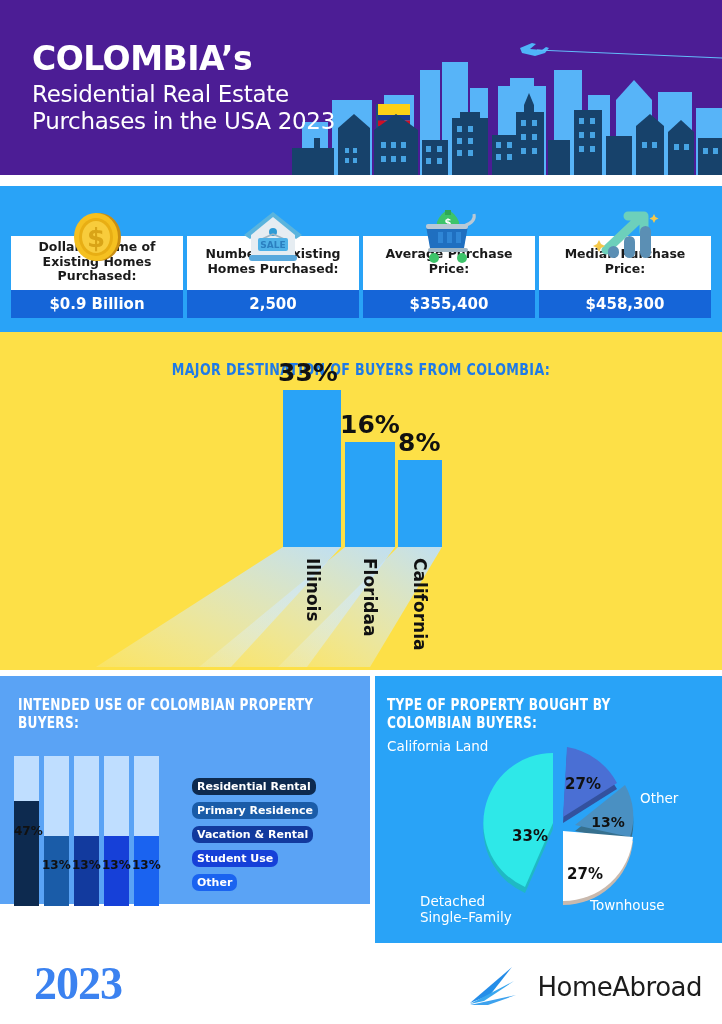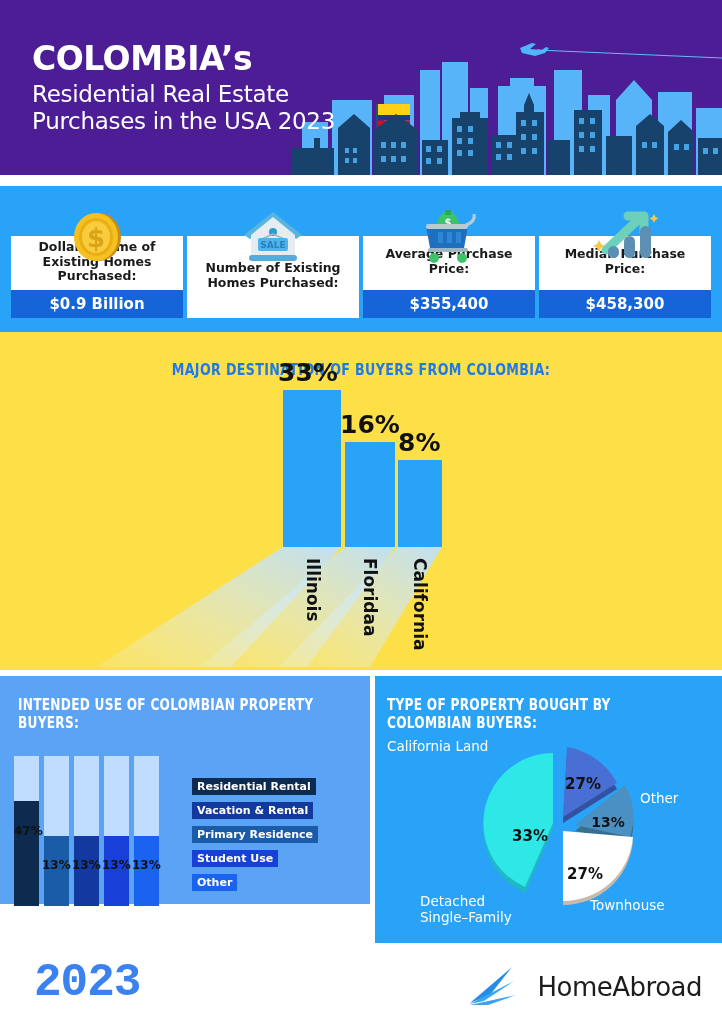--- a/index.html
+++ b/index.html
@@ -90,33 +90,34 @@
   .use-fill { position:absolute; bottom:0; width:25px; }
   .use-val {
     position:absolute; color:#111111; font-size:12px; font-weight:bold;
     font-family:"DejaVu Sans", sans-serif;
   }
   .use-legend { position:absolute; left:192px; top:100px; }
   .chip {
     display:inline-block; color:#ffffff; font-size:11px; font-weight:bold;
     padding:2px 5px; margin-bottom:5px; font-family:"DejaVu Sans", sans-serif;
     white-space:nowrap;
+    border-radius:7px;
   }
 
   .pie-wrap { position:absolute; left:90px; top:55px; width:190px; height:190px; }
   .pie-label {
     position:absolute; color:#ffffff; font-size:13.5px; line-height:1.15;
     font-family:"DejaVu Sans", sans-serif;
   }
 
   
   .footer { position:absolute; left:0; top:943px; width:722px; height:81px; background:#ffffff; }
   .footer-year {
     position:absolute; left:34px; top:14px; font-size:46px; font-weight:bold;
-    color:#3b82f0; font-family:Liberation Mono, monospace; letter-spacing:-1px;
+    color:#3b82f0; font-family:Liberation Serif, serif; letter-spacing:-1px;
   }
   .footer-logo { position:absolute; right:20px; top:22px; display:flex; align-items:center; gap:9px; }
   .footer-brand {
     font-size:26px; color:#1c1c1c; font-family:"DejaVu Sans", sans-serif; letter-spacing:-0.5px;
   }
 </style>
 </head>
 <body>
 
 <div class="page">
@@ -246,20 +247,21 @@
           <path d="M33 4 L62 27 L56 31 L33 13 L10 31 L4 27 Z" fill="#5ab4dd"></path>
           <path d="M33 9 L55 27 v22 h-44 V27 Z" fill="#e6edf2"></path>
           <circle cx="33" cy="24" r="4" fill="#2e9bd6"></circle>
           <line x1="33" y1="26" x2="22" y2="31" stroke="#9fb6c4" stroke-width="1.5"></line>
           <line x1="33" y1="26" x2="44" y2="31" stroke="#9fb6c4" stroke-width="1.5"></line>
           <rect x="18" y="30" width="30" height="13" rx="2" fill="#4fb2e8"></rect>
           <text x="33" y="40" font-size="9" font-weight="bold" text-anchor="middle" fill="#2b7fc0" font-family="DejaVu Sans, sans-serif">SALE</text>
           <rect x="9" y="47" width="48" height="6" rx="3" fill="#59a9dd"></rect>
         </svg>
         <div class="stat-label">Number of Existing Homes Purchased:</div>
+        <div class="stat-value">2,500</div>
       </div>
 
       <div class="stat-card">
         <svg class="stat-icon" width="70" height="62" viewBox="0 0 70 62">
           <path d="M28 10 q6 -7 12 0 q8 9 4 14 h-20 q-4 -5 4 -14 z" fill="#3dc46a"></path>
           <path d="M31 6 h6 v5 h-6 z" fill="#2ea856"></path>
           <text x="34" y="22" font-size="10" font-weight="bold" text-anchor="middle" fill="#ffffff" font-family="DejaVu Sans, sans-serif">$</text>
           <path d="M12 22 h42 l-4 22 h-34 z" fill="#1f6fc0"></path>
           <rect x="12" y="20" width="42" height="5" rx="2" fill="#b9c9d6"></rect>
           <rect x="24" y="28" width="5" height="11" fill="#2f86d6"></rect>
@@ -341,22 +343,22 @@
       <div class="use-fill" style="left:90px;  height:47%; background:#1640d8;"></div>
       <div class="use-val" style="left:88px; top:102px;">13%</div>
 
       <div class="use-track" style="left:120px;"></div>
       <div class="use-fill" style="left:120px; height:47%; background:#1a63f0;"></div>
       <div class="use-val" style="left:118px; top:102px;">13%</div>
     </div>
 
     <div class="use-legend">
       <div><span class="chip" style="background:#0d2a4f;">Residential Rental</span></div>
+      <div><span class="chip" style="background:#1a5ca8;">Primary Residence</span></div>
       <div><span class="chip" style="background:#123a9e;">Vacation &amp; Rental</span></div>
-      <div><span class="chip" style="background:#1a5ca8;">Primary Residence</span></div>
       <div><span class="chip" style="background:#1640d8;">Student Use</span></div>
       <div><span class="chip" style="background:#1a63f0;">Other</span></div>
     </div>
   </div>
 
   <div class="panel-right">
     <div class="panel-title" style="left:12px;">TYPE OF PROPERTY BOUGHT BY COLOMBIAN BUYERS:</div>
 
     <div class="pie-wrap">
       <svg width="190" height="190" viewBox="0 0 190 190">

